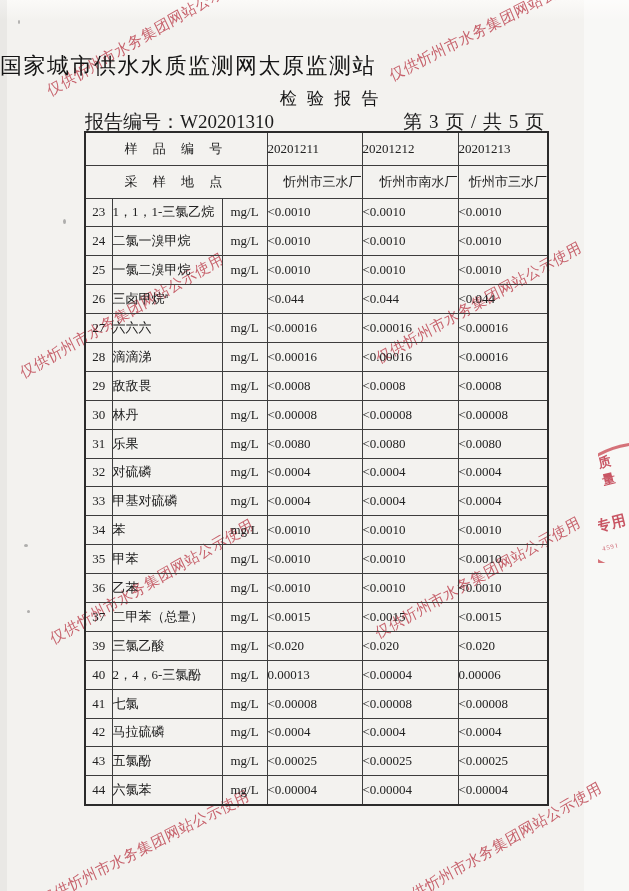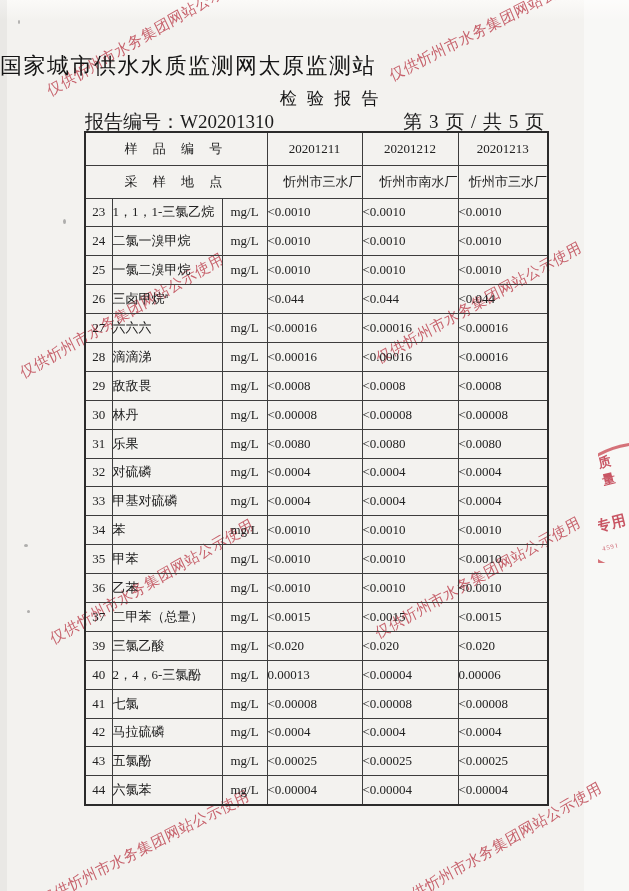--- a/index.html
+++ b/index.html
@@ -19,21 +19,21 @@
   .meta .pageno{letter-spacing:1px;}
 
   table.report{position:absolute;left:84px;top:131px;width:465px;
     border-collapse:collapse;table-layout:fixed;}
   table.report td{border:1px solid #3d3d3d;font-size:13px;color:#212121;
     overflow:hidden;white-space:nowrap;padding:0;}
   table.report{border:2px solid #2b2b2b;}
   tr.hrow{height:33px;}
   tr.drow{height:28.9px;}
   td.h-label{text-align:center;letter-spacing:6px;font-size:13.5px;}
-  td.h-id{text-align:center;font-size:13.5px;}
+  td.h-id{font-size:13.5px;}
   td.h-loc{text-align:right;font-size:12.3px;}
   td.c-no{text-align:center;}
   td.c-item{padding-left:8px;}
   td.c-item sup{font-size:8px;}
   td.c-unit{text-align:center;font-size:12.5px;}
   td.c-val{padding-left:8px;}
 
   .wm{position:absolute;transform:translate(-50%,-50%) rotate(-29deg) skewX(-4deg);
     font-family:"Liberation Sans","DejaVu Sans",sans-serif;
     font-size:15px;letter-spacing:0.5px;white-space:nowrap;

